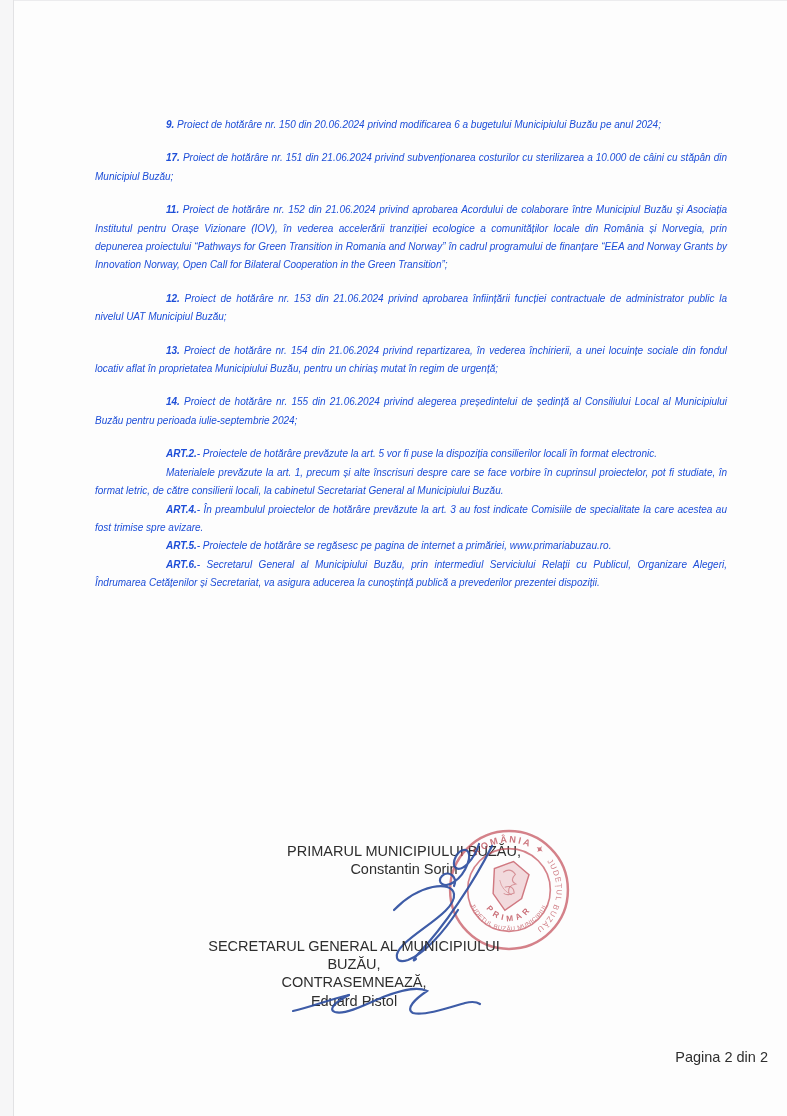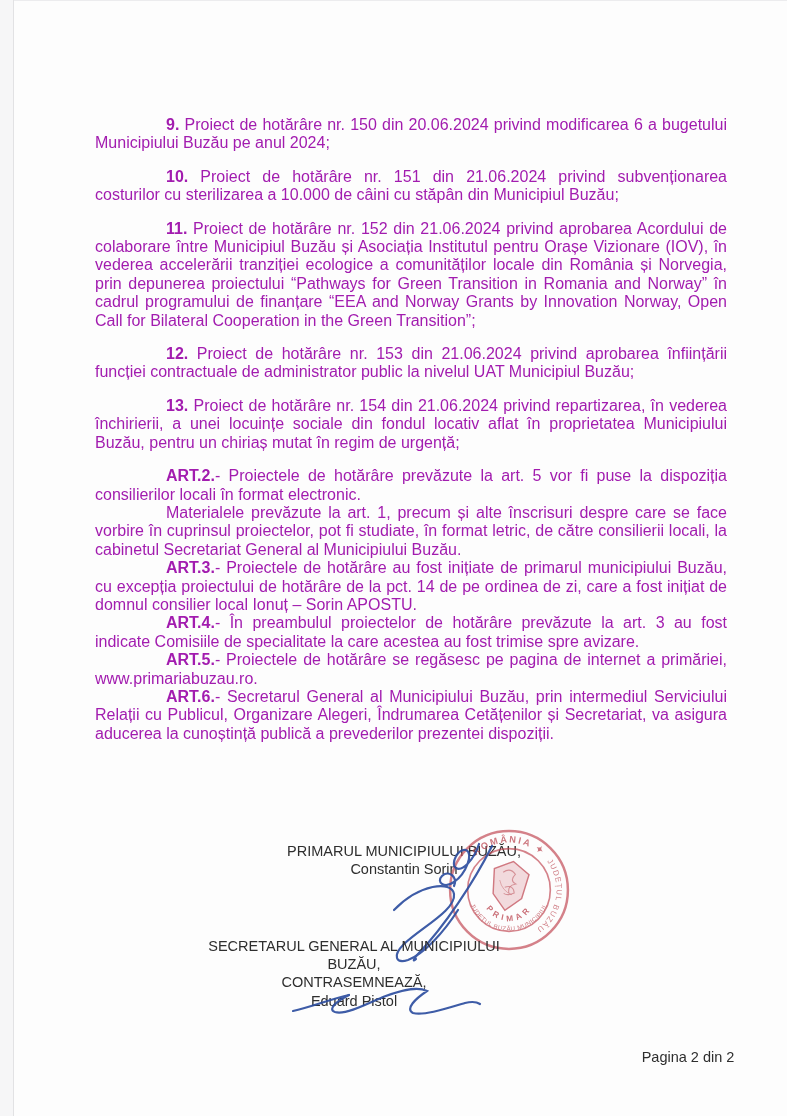--- a/index.html
+++ b/index.html
@@ -11,56 +11,57 @@
     overflow:hidden;
   }
   .sheet{
     position:absolute;left:13px;top:0;width:774px;height:1116px;
     background:#fdfdfd;
     border-left:1px solid #e2e2e4;
     box-shadow:inset 0 1px 0 #ececee;
   }
   .body-text{
     position:absolute;left:81px;top:116px;width:632px;
-    font-size:16px;line-height:18.4px;color:#a21caf;
+    font-size:10px;line-height:18.4px;color:#1d4ed8;
     text-align:justify;
+    font-style:italic;
   }
   .para{margin:0;text-indent:71px;}
   .agenda .para{margin-bottom:15px;}
   .arts .para{margin-bottom:0;}
   .para b{font-weight:bold;}
   .abs{position:absolute;color:#2e2e2e;font-size:14.5px;line-height:18.2px;}
   .center{text-align:center;}
   .sig-block-mayor{left:230px;top:842px;width:320px;}
   .sig-block-secretary{left:180px;top:937px;width:320px;}
   .footer-left{left:81px;top:999px;width:220px;text-align:left;}
   .footer-left div{margin:0;}
-  .page-indicator{left:594px;top:1048px;width:160px;text-align:center;}
+  .page-indicator{left:594px;top:1048px;width:160px;text-align:right;}
   svg.stamp{position:absolute;left:433px;top:828px;width:124px;height:124px;opacity:.85;}
   svg.sig1{position:absolute;left:360px;top:832px;width:130px;height:140px;}
   svg.sig2{position:absolute;left:273px;top:985px;width:200px;height:38px;}
   .stamp text{fill:#bb4550;}
 </style>
 </head>
 <body>
 
 <div class="sheet">
 
   <div class="body-text">
     <div class="agenda">
       <p class="para"><b>9.</b><span> Proiect de hotărâre nr. 150 din 20.06.2024 privind  modificarea 6 a bugetului Municipiului Buzău pe anul 2024;</span></p>
-      <p class="para"><b>10.</b><span> Proiect de hotărâre nr. 151 din 21.06.2024 privind subvenționarea costurilor cu sterilizarea a 10.000 de câini cu stăpân din Municipiul Buzău;</span></p>
+      <p class="para"><b>17.</b><span> Proiect de hotărâre nr. 151 din 21.06.2024 privind subvenționarea costurilor cu sterilizarea a 10.000 de câini cu stăpân din Municipiul Buzău;</span></p>
       <p class="para"><b>11.</b><span> Proiect de hotărâre nr. 152 din 21.06.2024 privind aprobarea Acordului de colaborare între Municipiul Buzău și Asociația Institutul pentru Orașe Vizionare (IOV), în vederea accelerării tranziției ecologice a comunităților locale din România și Norvegia, prin depunerea proiectului “Pathways for Green Transition in Romania and Norway” în cadrul programului de finanțare “EEA and Norway Grants by Innovation Norway, Open Call for Bilateral Cooperation in the Green Transition”;</span></p>
       <p class="para"><b>12.</b><span> Proiect de hotărâre nr. 153 din 21.06.2024 privind aprobarea înființării funcției contractuale de administrator public la nivelul UAT Municipiul Buzău;</span></p>
       <p class="para"><b>13.</b><span> Proiect de hotărâre nr. 154 din 21.06.2024 privind repartizarea, în vederea închirierii, a unei locuințe sociale din fondul locativ aflat în proprietatea Municipiului Buzău, pentru un chiriaș mutat în regim de urgență;</span></p>
+      <p class="para"><b>14.</b><span> Proiect de hotărâre nr. 155 din 21.06.2024 privind alegerea președintelui de ședință al Consiliului Local al Municipiului Buzău pentru perioada iulie-septembrie 2024;</span></p>
     </div>
     <div class="arts">
       <p class="para"><b>ART.2.</b><span>- Proiectele de hotărâre prevăzute la art. 5 vor fi puse la dispoziția consilierilor locali în format electronic.</span></p>
       <p class="para"><b></b><span>Materialele prevăzute la art. 1, precum și alte înscrisuri despre care se face vorbire în cuprinsul proiectelor, pot fi studiate, în format letric, de către consilierii locali, la cabinetul Secretariat General al Municipiului Buzău.</span></p>
-      <p class="para"><b>ART.3.</b><span>- Proiectele de hotărâre au fost inițiate de primarul municipiului Buzău, cu excepția proiectului de hotărâre de la pct. 14 de pe ordinea de zi, care a fost inițiat de domnul consilier local Ionuț – Sorin APOSTU.</span></p>
       <p class="para"><b>ART.4.</b><span>- În preambulul proiectelor de hotărâre prevăzute la art. 3 au fost indicate Comisiile de specialitate la care acestea au fost trimise spre avizare.</span></p>
       <p class="para"><b>ART.5.</b><span>- Proiectele de hotărâre se regăsesc pe pagina de internet a primăriei, www.primariabuzau.ro.</span></p>
       <p class="para"><b>ART.6.</b><span>- Secretarul General al Municipiului Buzău, prin intermediul Serviciului Relații cu Publicul, Organizare Alegeri, Îndrumarea Cetățenilor și Secretariat, va asigura aducerea la cunoștință publică a prevederilor prezentei dispoziții.</span></p>
     </div>
   </div>
 
   <div class="abs center sig-block-mayor">
     <div>PRIMARUL MUNICIPIULUI BUZĂU,</div>
     <div>Constantin Sorin</div>
   </div>

